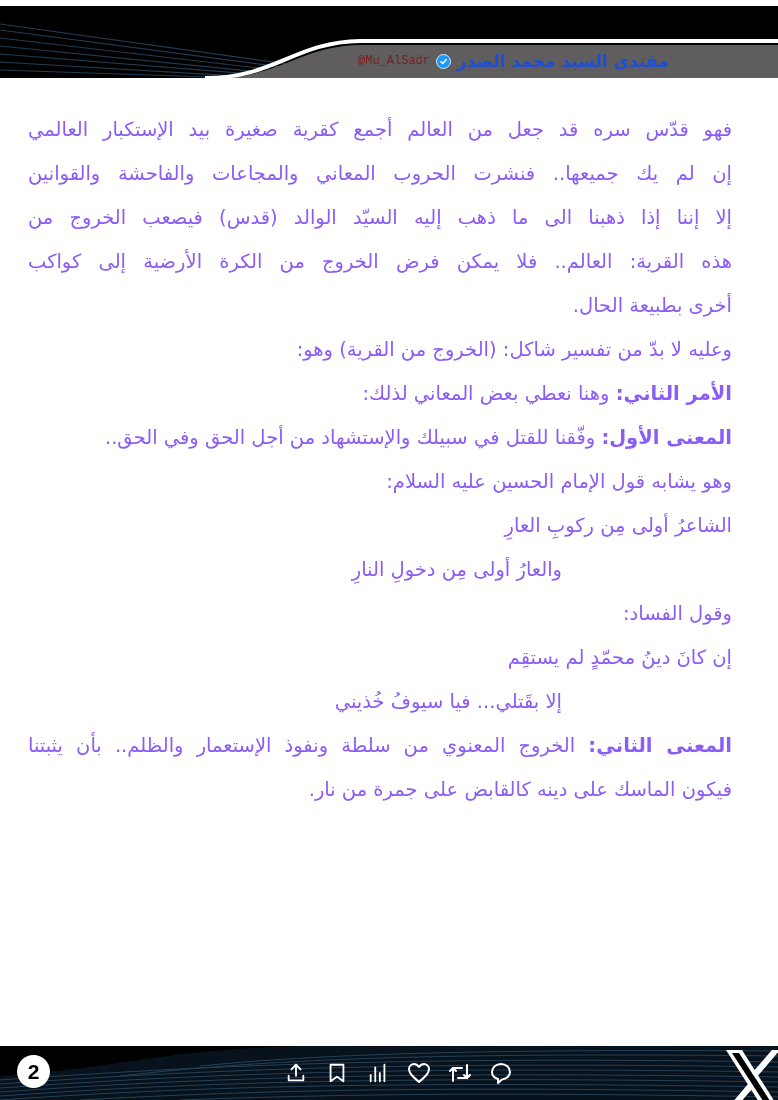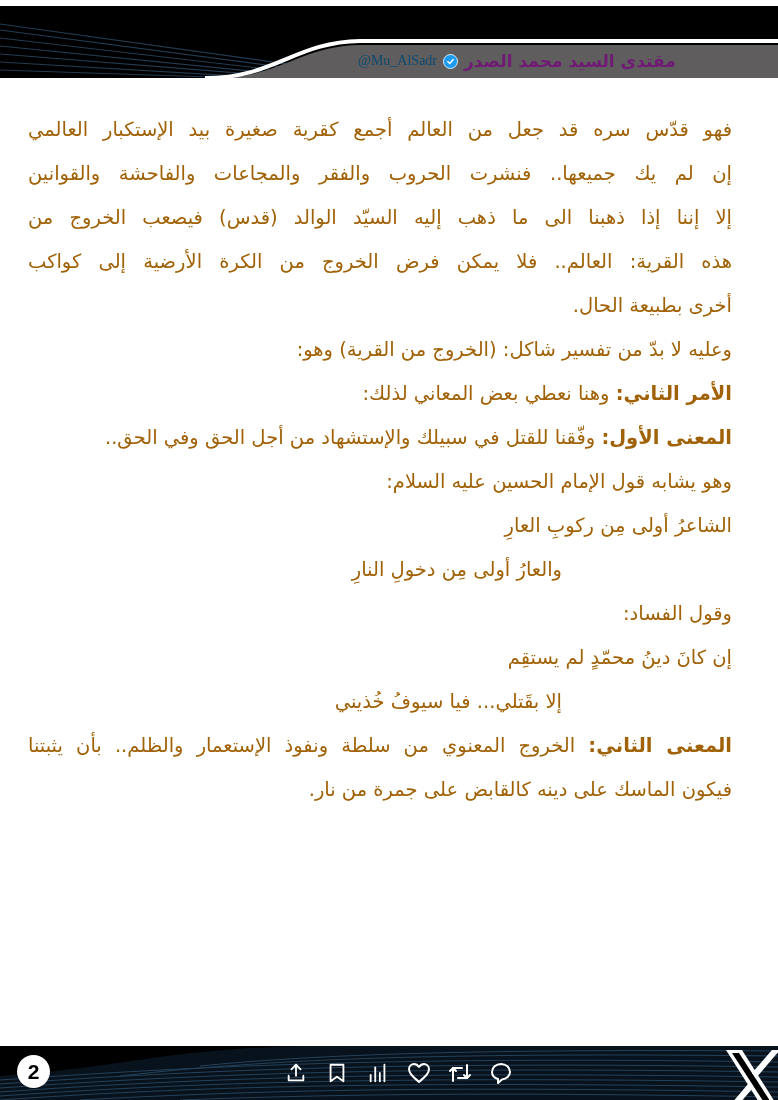--- a/index.html
+++ b/index.html
@@ -13,36 +13,36 @@
     position: absolute; left: 0; top: 0; width: 778px; height: 82px;
     background: #ffffff;
   }
   .header svg.bg { position: absolute; left: 0; top: 0; }
   .banner {
     position: absolute; right: 0; top: 44px; height: 34px; width: 420px;
     display: flex; align-items: center; justify-content: flex-end;
     padding-right: 48px; box-sizing: border-box; direction: rtl; gap: 6px;
   }
   .banner .name {
-    color: #701a75; font-size: 17px; font-weight: bold;
+    color: #1d4ed8; font-size: 17px; font-weight: bold;
     font-family: "DejaVu Sans", sans-serif;
   }
   .banner .badge {
     width: 13px; height: 13px; border-radius: 50%; background: #1d9bf0;
     display: inline-flex; align-items: center; justify-content: center;
     border: 1px solid #d8e9f7;
   }
   .banner .handle {
-    color: #0c4a6e; font-size: 14px; direction: ltr;
-    font-family: Liberation Serif, serif;
+    color: #7f1d1d; font-size: 12px; direction: ltr;
+    font-family: Liberation Mono, monospace;
   }
   
   .content {
     position: absolute; left: 28px; top: 112px; width: 704px;
-    direction: rtl; text-align: right; color: #a16207;
+    direction: rtl; text-align: right; color: #8b5cf6;
   }
   .line {
     font-size: 19.5px; line-height: 35.5px; height: 35.5px; margin-bottom: 8.5px;
     white-space: nowrap; font-family: "DejaVu Sans", sans-serif;
     text-align: justify; text-align-last: justify;
   }
   .line.short { text-align-last: right; }
   .line.verse2 { text-align-last: right; padding-right: 170px; }
   .line .bold { font-weight: bold; }
   
@@ -91,21 +91,21 @@
       <svg width="9" height="9" viewBox="0 0 10 10">
           <path d="M2 5.2 L4.2 7.3 L8 2.8" stroke="#fff" stroke-width="1.6" fill="none" stroke-linecap="round" stroke-linejoin="round"></path>
         </svg>
     </span>
     <span class="handle">@Mu_AlSadr</span>
   </div>
 </div>
 
 <div class="content">
   <div class="line"><span>فهو قدّس سره قد جعل من العالم أجمع كقرية صغيرة بيد الإستكبار العالمي</span></div>
-  <div class="line"><span>إن لم يك جميعها.. فنشرت الحروب والفقر والمجاعات والفاحشة والقوانين</span></div>
+  <div class="line"><span>إن لم يك جميعها.. فنشرت الحروب المعاني والمجاعات والفاحشة والقوانين</span></div>
   <div class="line"><span>إلا إننا إذا ذهبنا الى ما ذهب إليه السيّد الوالد (قدس) فيصعب الخروج من</span></div>
   <div class="line"><span>هذه القرية: العالم.. فلا يمكن فرض الخروج من الكرة الأرضية إلى كواكب</span></div>
   <div class="line short"><span>أخرى بطبيعة الحال.</span></div>
   <div class="line short"><span>وعليه لا بدّ من تفسير شاكل: (الخروج من القرية) وهو:</span></div>
   <div class="line short"><span class="bold">الأمر الثاني:</span><span> وهنا نعطي بعض المعاني لذلك:</span></div>
   <div class="line short"><span class="bold">المعنى الأول:</span><span> وفّقنا للقتل في سبيلك والإستشهاد من أجل الحق وفي الحق..</span></div>
   <div class="line short"><span>وهو يشابه قول الإمام الحسين عليه السلام:</span></div>
   <div class="line short"><span>الشاعرُ أولى مِن ركوبِ العارِ</span></div>
   <div class="line verse2"><span>والعارُ أولى مِن دخولِ النارِ</span></div>
   <div class="line short"><span>وقول الفساد:</span></div>

